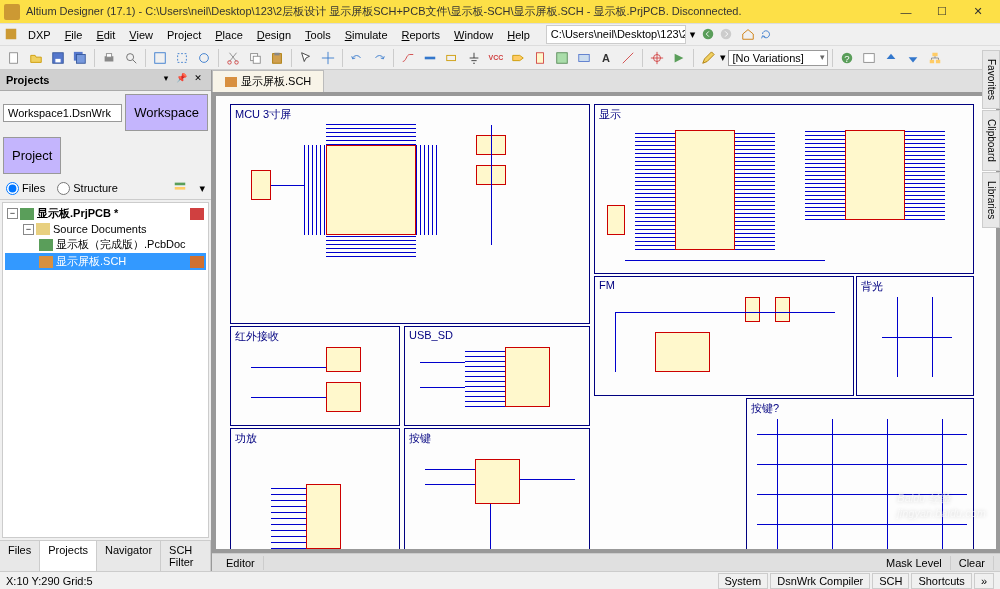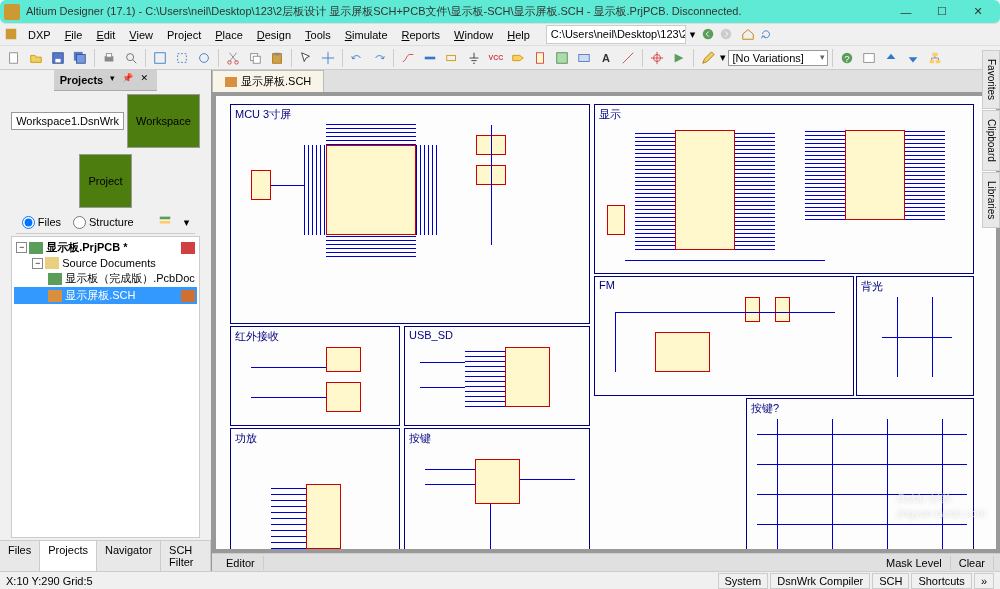--- a/index.html
+++ b/index.html
@@ -1,44 +1,44 @@
 <!DOCTYPE html>
 <html><head>
 <meta charset="utf-8">
 <style>
 * { margin: 0; padding: 0; box-sizing: border-box; font-family: "Segoe UI", Tahoma, sans-serif; font-size: 11px; }
 body { background: #f0f0f0; width: 1000px; height: 589px; overflow: hidden; display: flex; flex-direction: column; }
 
-.titlebar { background: #5eead4; height: 24px; display: flex; align-items: center; padding: 0 4px; border-bottom: 1px solid #ddd; border-radius: 6px; }
+.titlebar { background: #fde047; height: 24px; display: flex; align-items: center; padding: 0 4px; border-bottom: 1px solid #ddd; }
 .titlebar .app-icon { width: 16px; height: 16px; background: #cc9933; border-radius: 2px; margin-right: 6px; }
 .titlebar .title { flex: 1; color: #333; white-space: nowrap; overflow: hidden; }
 .titlebar .win-controls { display: flex; gap: 0; }
 .titlebar .win-btn { width: 36px; height: 24px; display: flex; align-items: center; justify-content: center; color: #333; cursor: pointer; }
 
 .menubar { height: 22px; background: #f0f0f0; display: flex; align-items: center; padding: 0 4px; gap: 2px; border-bottom: 1px solid #ddd; }
 .menubar .menu-item { padding: 2px 6px; cursor: pointer; text-align: center; }
 .menubar .menu-item .u { text-decoration: underline; }
 .menubar .path-combo { margin-left: 8px; padding: 1px 4px; border: 1px solid #ccc; background: #fff; width: 140px; overflow: hidden; white-space: nowrap; }
 .menubar .ico { width: 16px; height: 16px; display: inline-block; }
 
 .toolbar { height: 24px; background: #f0f0f0; display: flex; align-items: center; padding: 2px 4px; gap: 2px; border-bottom: 1px solid #ccc; }
 .toolbar .tbtn { width: 20px; height: 20px; display: flex; align-items: center; justify-content: center; cursor: pointer; border: 1px solid transparent; }
 .toolbar .sep { width: 1px; height: 18px; background: #ccc; margin: 0 2px; }
 .toolbar .combo { border: 1px solid #999; background: #fff; padding: 1px 16px 1px 4px; font-size: 11px; position: relative; }
 .toolbar .combo::after { content: "▾"; position: absolute; right: 2px; top: 1px; font-size: 9px; color: #666; }
 
 .main-area { flex: 1; display: flex; overflow: hidden; }
 
-.projects-panel { width: 212px; background: #f0f0f0; border-right: 1px solid #999; display: flex; flex-direction: column; align-items: center; }
+.projects-panel { width: 212px; background: #f0f0f0; border-right: 1px solid #999; display: flex; flex-direction: column; }
 .panel-header { background: #d0d0d0; padding: 3px 6px; display: flex; align-items: center; border-bottom: 1px solid #aaa; }
 .panel-header .title { flex: 1; font-weight: bold; }
 .panel-header .ctrl { width: 14px; height: 14px; margin-left: 2px; cursor: pointer; font-size: 9px; text-align: center; }
 .panel-row { display: flex; padding: 3px; gap: 3px; align-items: center; }
 .panel-row .combo, .panel-row .text { flex: 1; border: 1px solid #999; background: #fff; padding: 2px 4px; font-size: 11px; }
-.panel-row .btn { border: 1px solid #999; background: #4d7c0f; padding: 20px 8px; cursor: pointer; font-size: 11px; }
+.panel-row .btn { border: 1px solid #999; background: #c4b5fd; padding: 10px 8px; cursor: pointer; font-size: 13px; }
 .panel-row2 { display: flex; padding: 3px 6px; gap: 12px; align-items: center; border-bottom: 1px solid #ccc; }
 .panel-row2 label { display: flex; align-items: center; gap: 3px; }
 
 .tree { flex: 1; background: #fff; border: 1px solid #ccc; margin: 2px; padding: 2px; overflow: auto; }
 .tree-item { display: flex; align-items: center; padding: 1px 2px; white-space: nowrap; }
 .tree-item.l1 { padding-left: 2px; }
 .tree-item.l2 { padding-left: 18px; }
 .tree-item.l3 { padding-left: 34px; }
 .tree-item .exp { width: 11px; height: 11px; border: 1px solid #888; margin-right: 2px; font-size: 9px; line-height: 9px; text-align: center; cursor: pointer; }
 .tree-item .ticon { width: 14px; height: 12px; margin-right: 3px; }

